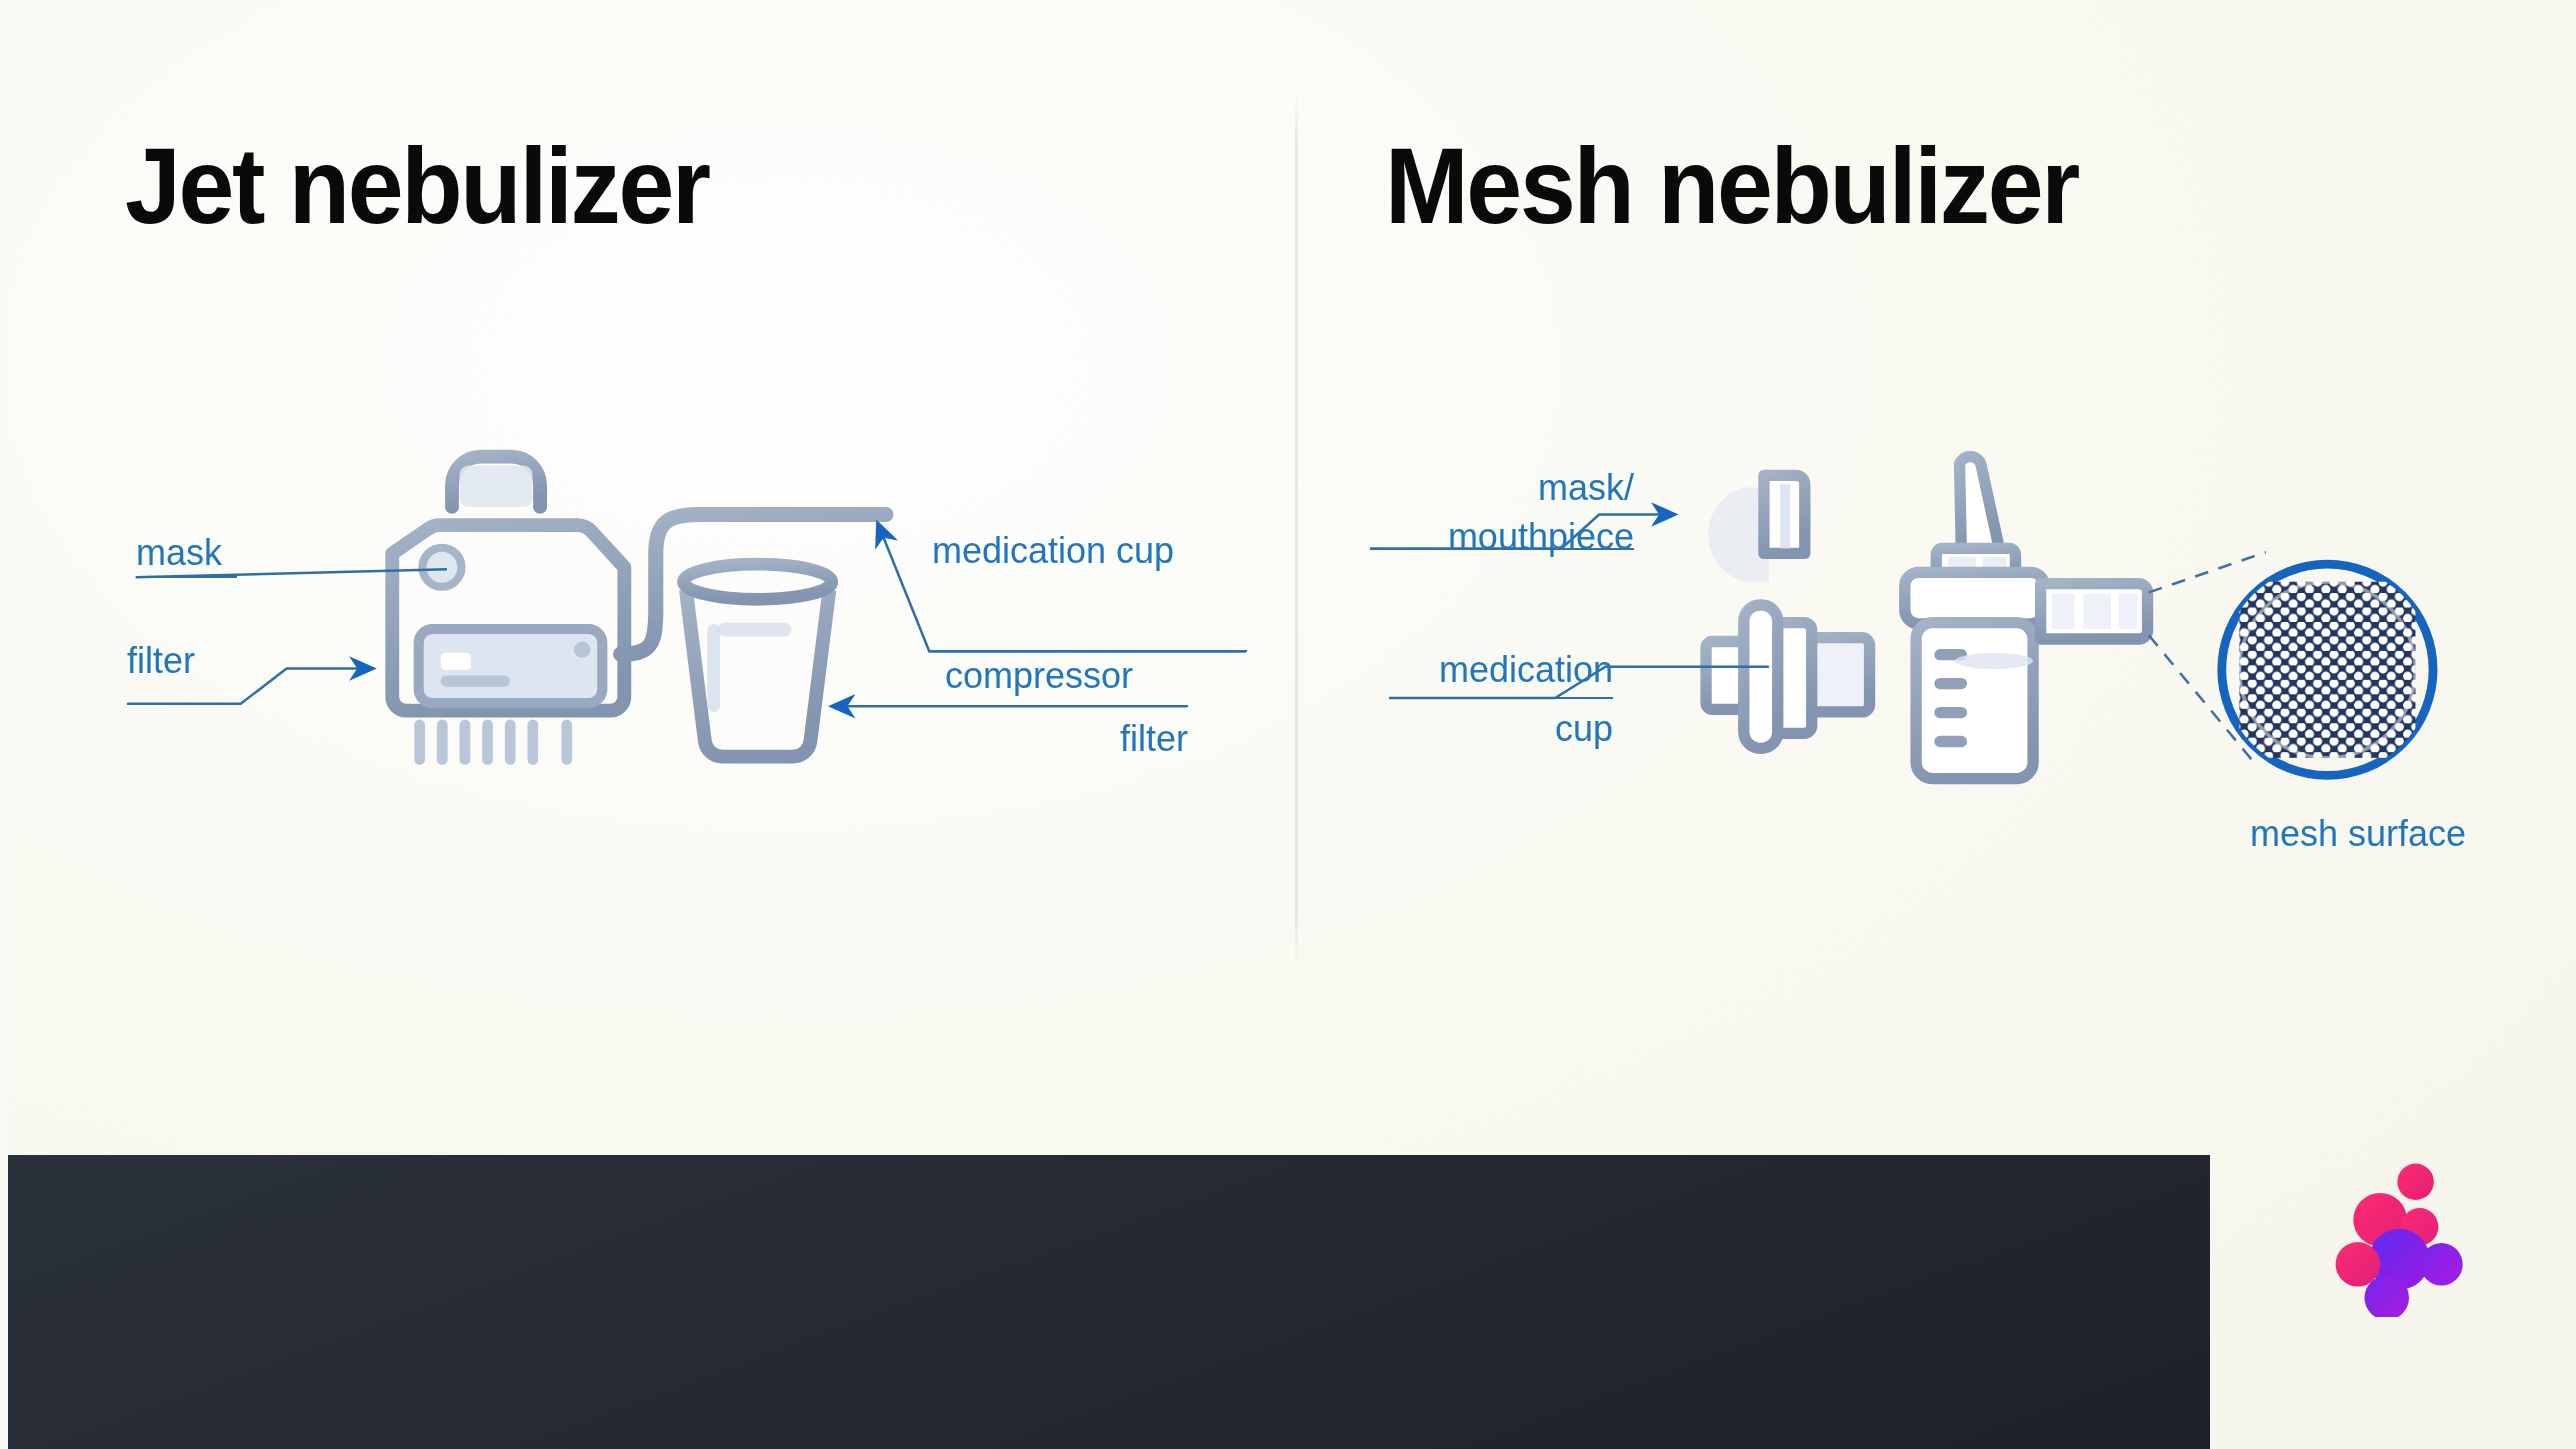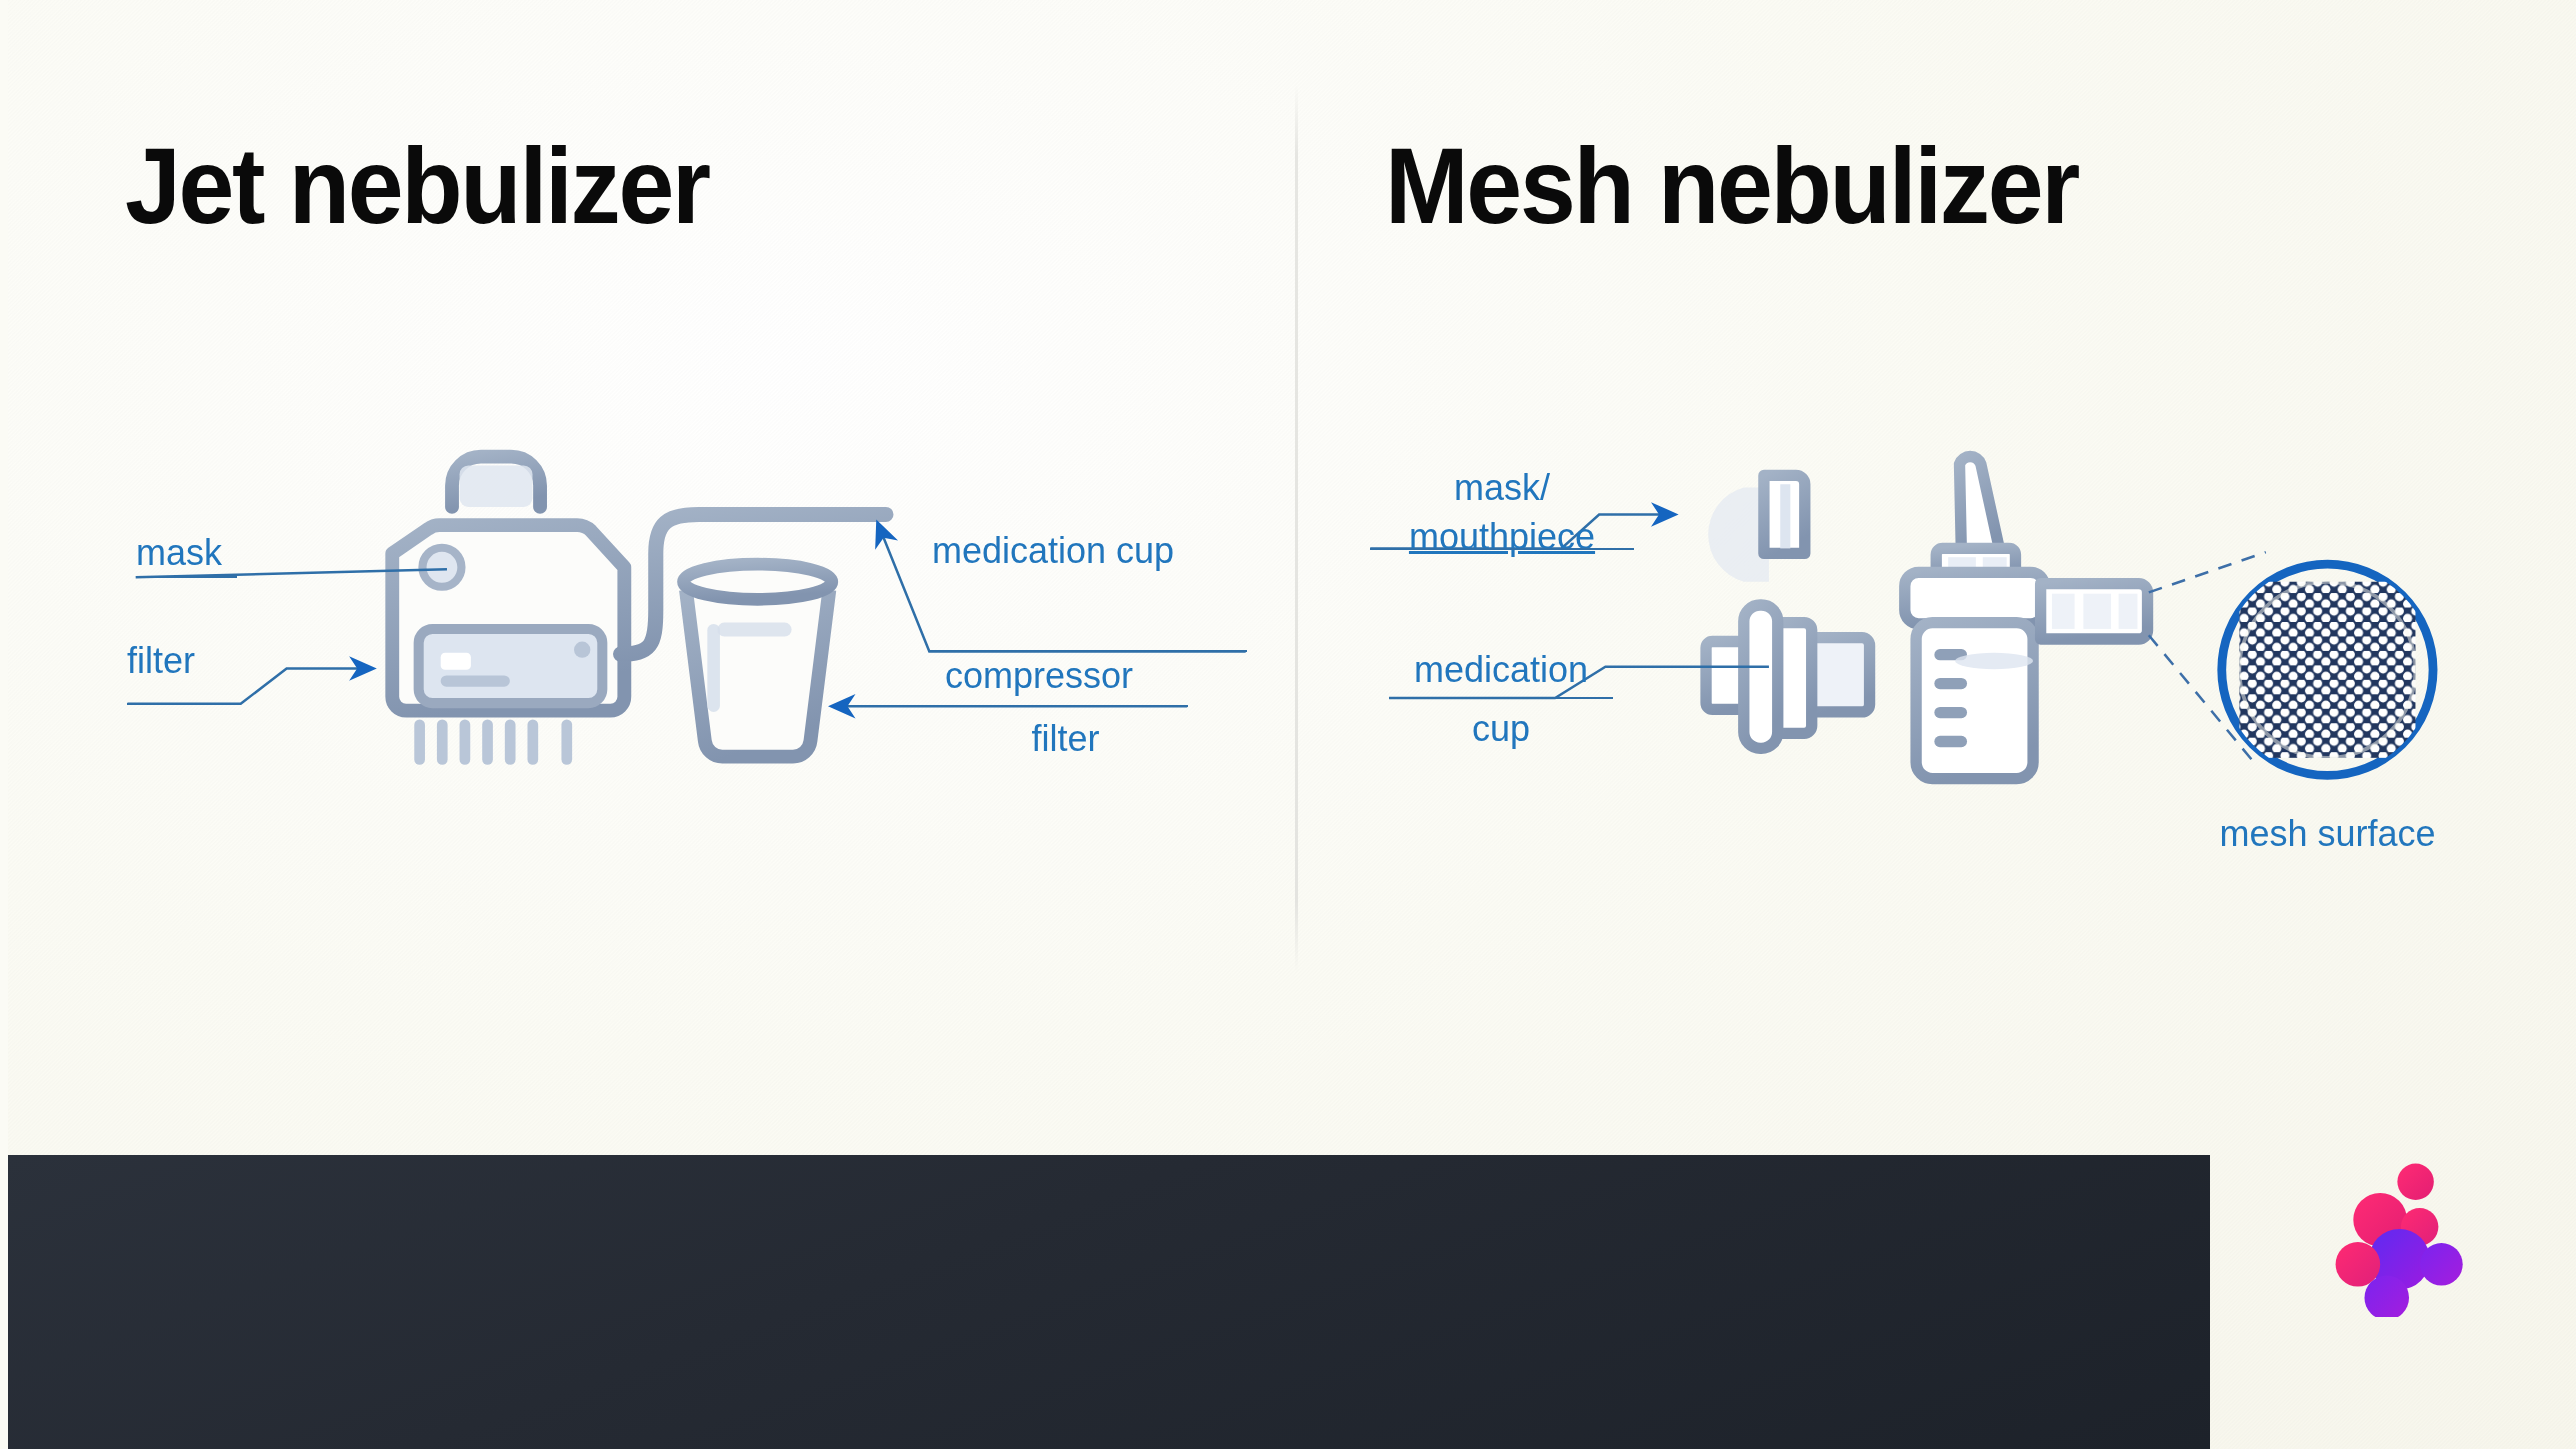--- a/index.html
+++ b/index.html
@@ -40,21 +40,21 @@
 
   
   .lbl {
     position:absolute;
     color:#2176bd;
     font-size:36px;
     line-height:1.28;
     white-space:nowrap;
     font-weight:400;
   }
-  .lbl.center { text-align:center; }
+  .lbl.center { text-align:right; }
 
   .uline {
     position:absolute;
     height:1.9px;
     background:#2f6fa8;
   }
 
   
   #art { position:absolute; left:0; top:0; width:2576px; height:1449px; overflow:visible; }
 
@@ -234,21 +234,21 @@
 
   <div class="lbl" id="lbl-medcup" style="left:924px; top:528px;">medication cup</div>
   <div class="uline" style="left:921px; top:650px; width:318px;"></div>
 
   <div class="lbl" id="lbl-compressor" style="left:937px; top:653px;">compressor</div>
   <div class="uline" style="left:935px; top:705px; width:245px;"></div>
 
   <div class="lbl center" id="lbl-filter" style="left:935px; top:716px; width:245px;">filter</div>
 
   <div class="lbl center" id="lbl-mask2" style="left:1362px; top:465px; width:264px;">mask/</div>
-  <div class="lbl center" id="lbl-mouthpiece" style="left:1362px; top:514px; width:264px;text-decoration:underline;">mouthpiece</div>
+  <div class="lbl center" id="lbl-mouthpiece" style="left:1362px; top:514px; width:264px;">mouthpiece</div>
   <div class="uline" style="left:1362px; top:548px; width:264px;"></div>
 
   <div class="lbl center" id="lbl-medication" style="left:1381px; top:647px; width:224px;">medication</div>
   <div class="uline" style="left:1381px; top:697px; width:224px;"></div>
   <div class="lbl center" id="lbl-cup" style="left:1381px; top:706px; width:224px;">cup</div>
 
   <div class="lbl center" id="lbl-meshsurface" style="left:2181px; top:811px; width:277px;">mesh surface</div>
 
   <div id="darkbar"></div>
 

